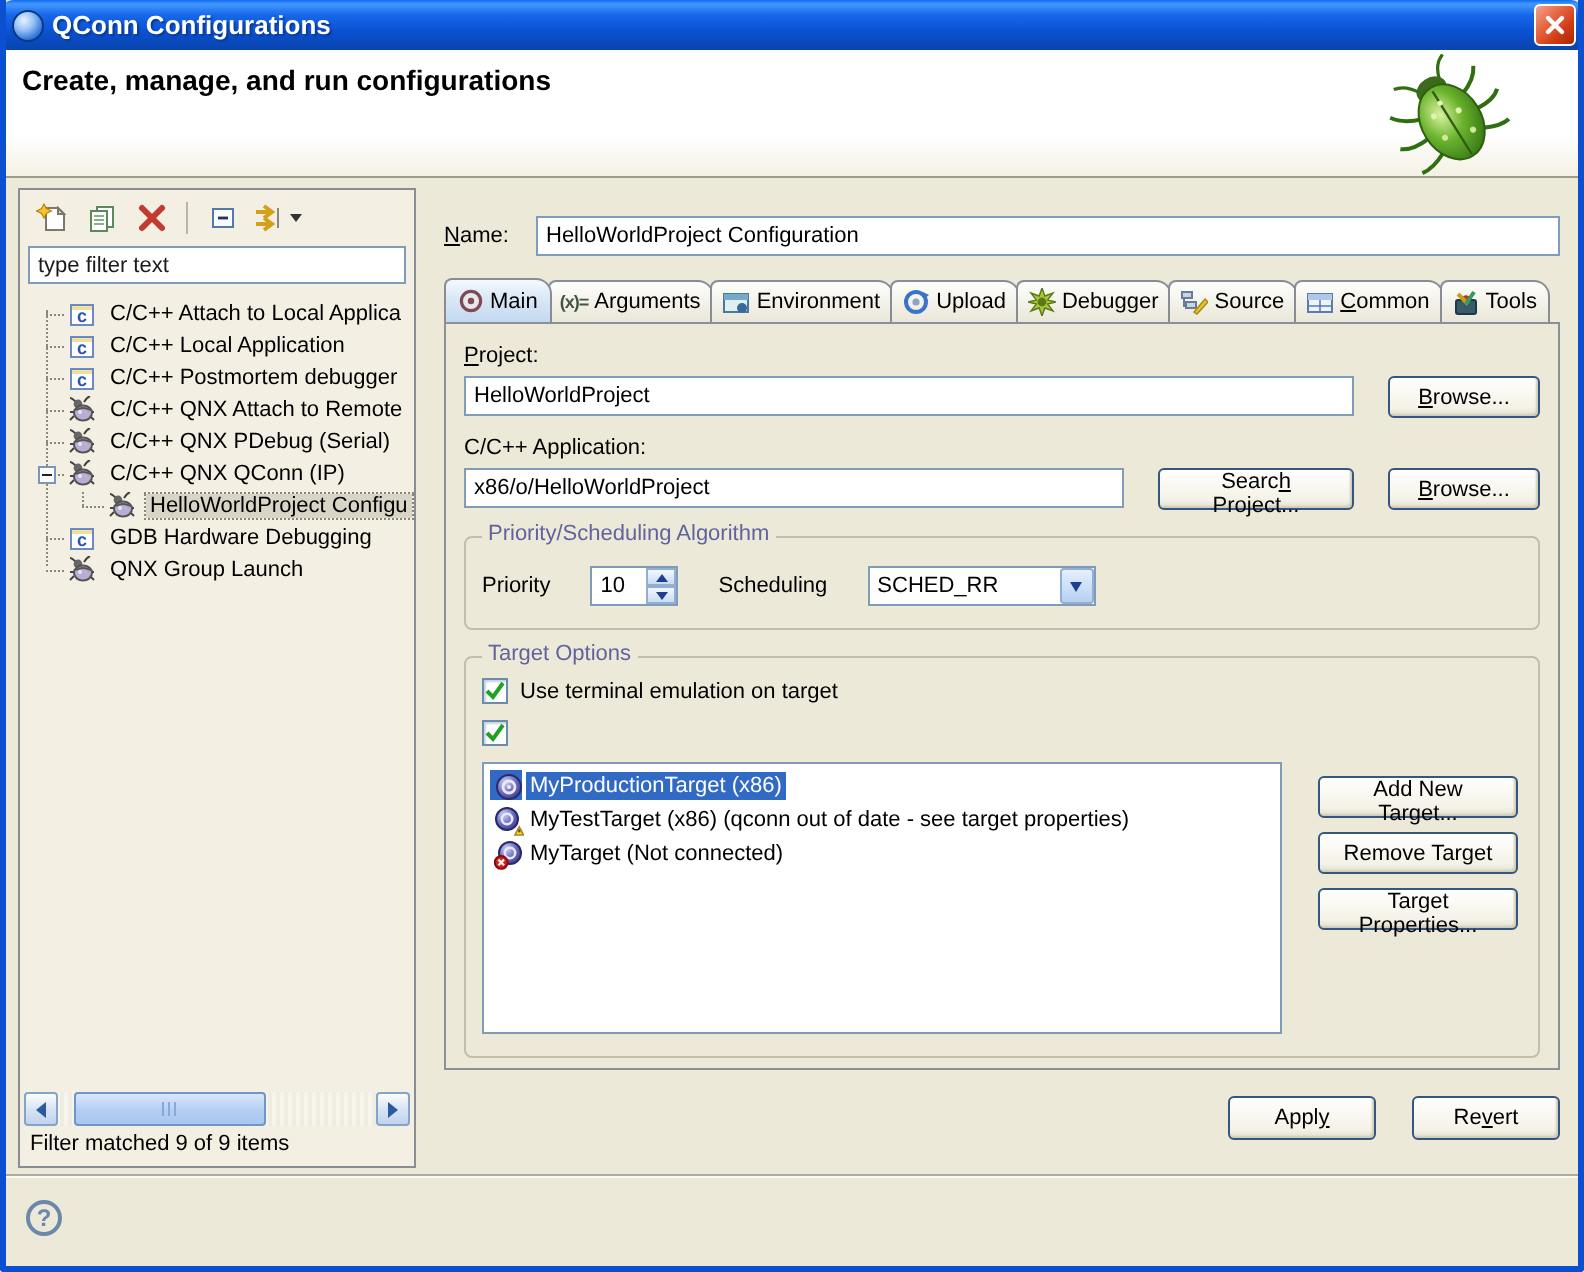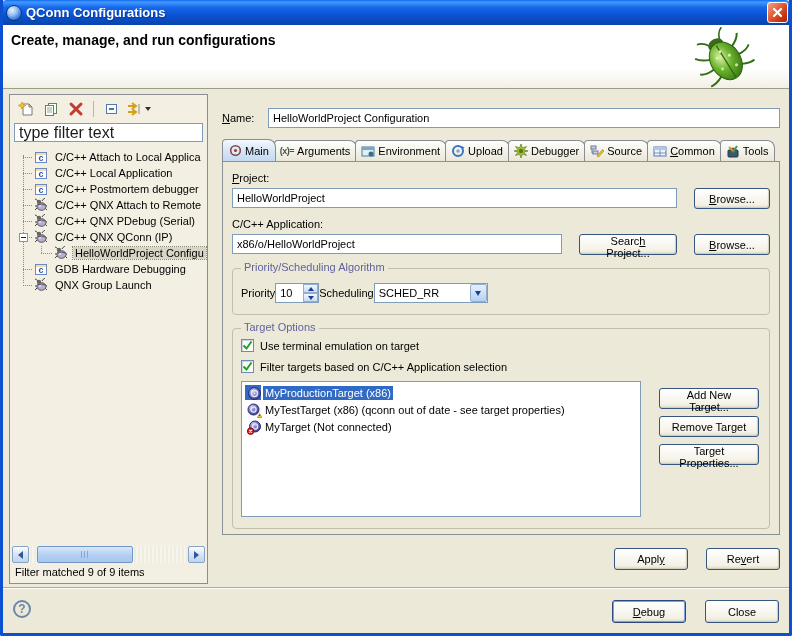--- a/index.html
+++ b/index.html
@@ -32,21 +32,21 @@
 
   
   .left-panel { position:absolute; left:9px; top:94px; width:199px; height:490px;
     background:#f3f0e3; border:1px solid #8a8d94; display:flex; flex-direction:column; z-index:4; }
   .lp-toolbar { height:27px; display:flex; align-items:center; gap:5px; padding:2px 6px; }
   .tb-btn { width:20px; height:20px; display:flex; align-items:center; justify-content:center; border:1px solid transparent; }
   .tb-sep { width:1px; height:16px; background:#b9b5a4; margin:0 2px; }
   .tb-dd { display:flex; align-items:center; gap:2px; }
   .dd-arrow { width:0; height:0; border-left:3px solid transparent; border-right:3px solid transparent; border-top:4px solid #333; }
   .filter-input { margin:1px 4px 3px 4px; height:19px; border:1px solid #7f9db9; background:#fff;
-    font-family:"Liberation Sans",sans-serif; font-size:16px; padding:1px 4px; color:#1a1a1a; }
+    font-family:"Liberation Sans",sans-serif; font-size:11px; padding:1px 4px; color:#1a1a1a; }
 
   .tree { flex:1; position:relative; overflow:hidden; padding-top:4px; }
   .tree-vline { position:absolute; left:13px; top:10px; height:128px; border-left:1px dotted #8b8b7a; }
   .tree-row { position:relative; display:flex; align-items:center; height:16px;
     padding-left:24px; white-space:nowrap; overflow:hidden; }
   .tree-row::before { content:""; position:absolute; left:13px; top:8px; width:9px; border-top:1px dotted #8b8b7a; }
   .tree-row.child { padding-left:44px; }
   .tree-row.child::before { left:31px; width:11px; }
   .tree-row.child::after { content:""; position:absolute; left:31px; top:-6px; height:14px; border-left:1px dotted #8b8b7a; }
   .expander { position:absolute; left:9px; top:4px; width:9px; height:9px; background:#fff;
@@ -94,21 +94,21 @@
   .xp-btn { height:21px; border:1px solid #35567e; border-radius:3px;
     background:linear-gradient(180deg,#ffffff,#f4f1e6 80%,#e2dfd0); font-family:"Liberation Sans",sans-serif;
     font-size:11px; padding:0 10px; box-shadow:inset -1px -1px 1px #cfccba;margin-left:10px; }
   .xp-btn.w74 { width:76px; flex:none; }
   .xp-btn.w96 { width:98px; flex:none; }
 
   .groupbox { position:relative; border:1px solid #c2beac; border-radius:4px; margin-top:13px; padding:12px 8px 8px 8px; }
   .group-title { position:absolute; top:-8px; left:8px; background:#ece9d8; padding:0 3px; color:#62629f; }
 
   .priority-box { height:47px; padding-top:14px; }
-  .priority-row { display:flex; align-items:center; gap:0; }
+  .priority-row { display:flex; align-items:center; gap:20px; }
   .spinner { display:flex; width:44px; height:20px; border:1px solid #7f9db9; background:#fff; }
   .spinner .spin-val { flex:1; padding:3px 4px; }
   .spin-btns { width:15px; display:flex; flex-direction:column; }
   .spin-btn { flex:1; background:linear-gradient(180deg,#f2f7fe,#c8dbf4); border:1px solid #93aed0;
     display:flex; align-items:center; justify-content:center; }
   .spin-up::after { content:""; width:0;height:0;border-left:3px solid transparent;border-right:3px solid transparent;border-bottom:4px solid #1c3f94; }
   .spin-dn::after { content:""; width:0;height:0;border-left:3px solid transparent;border-right:3px solid transparent;border-top:4px solid #1c3f94; }
   .combo { display:flex; width:114px; height:20px; border:1px solid #7f9db9; background:#fff; }
   .combo .combo-val { flex:1; padding:3px 4px; white-space:nowrap; }
   .combo-btn { width:17px; background:linear-gradient(180deg,#e5f0fd,#b6d0f2); border:1px solid #93aed0;
@@ -489,21 +489,20 @@
               </svg>
           </span>
           <span>Use terminal emulation on target</span>
         </div>
         <div class="check-row">
           <span class="checkbox">
             <svg width="11" height="11">
                 <polyline points="1.5,5.5 4.5,8.5 9.5,1.5" stroke="#21a121" stroke-width="2" fill="none"></polyline>
               </svg>
           </span>
-          <span>Filter targets based on C/C++ Application selection</span>
         </div>
 
         <div class="targets-area">
           <div class="target-list">
             <div class="target-item selected">
               <span class="ticon16">
                 <svg width="15" height="15">
                     <circle cx="7.5" cy="7.5" r="6" fill="url(#targG)" stroke="#2a2a6a"></circle>
                     <circle cx="7.5" cy="7.5" r="3" fill="none" stroke="#e8e8fa" stroke-width="1.4"></circle>
                     <circle cx="7.5" cy="7.5" r="1" fill="#e8e8fa"></circle>
@@ -545,19 +544,15 @@
     </div>
 
     <div class="apply-row">
       <button class="xp-btn">Appl<u>y</u></button>
       <button class="xp-btn">Re<u>v</u>ert</button>
     </div>
   </div>
 
   <div class="footer-sep"></div>
   <div class="help-btn">?</div>
-  <div class="footer-btns">
-    <button class="xp-btn default-btn"><u>D</u>ebug</button>
-    <button class="xp-btn">Close</button>
-  </div>
 
   <div class="win-border"></div>
 </div>
 
 </body></html>

